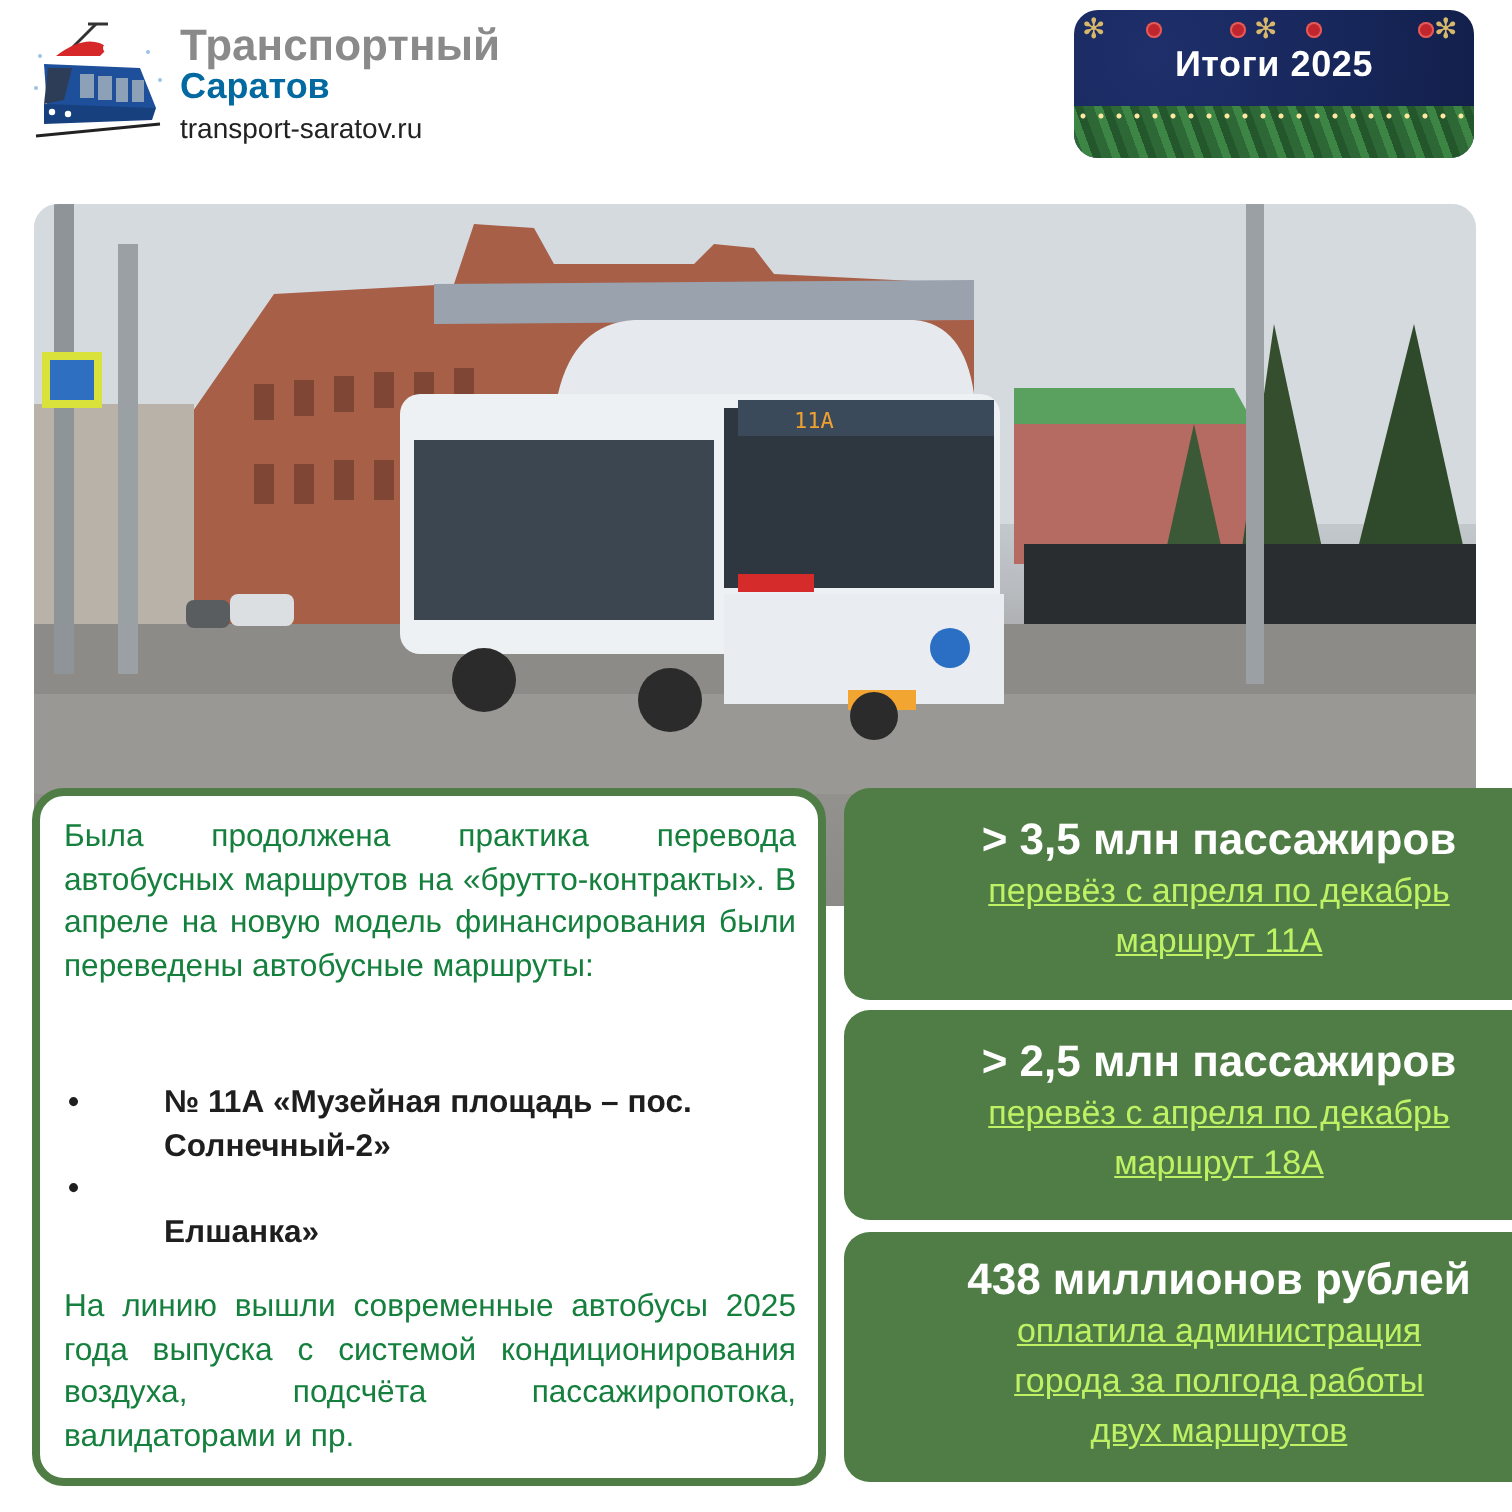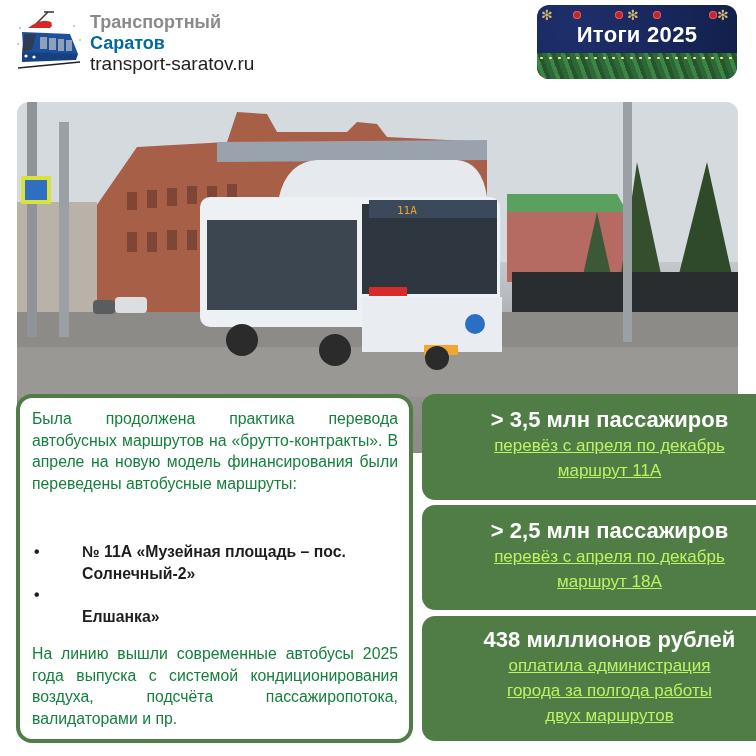--- a/index.html
+++ b/index.html
@@ -1,30 +1,30 @@
 <!DOCTYPE html>
 <html><head>
 <meta charset="utf-8">
 <style>
   html, body { margin:0; padding:0; }
   body { width:756px; height:756px; background:#ffffff; position:relative; overflow:hidden; font-family:"DejaVu Sans", "Liberation Sans", sans-serif; }
   .logo { position:absolute; left:14px; top:10px; width:70px; height:62px; }
   .brand { position:absolute; left:90px; top:12px; }
-  .brand .l1 { font-family:"Liberation Sans", sans-serif; font-weight:bold; font-size:18px; color:#8a8a8a; line-height:21px; }
+  .brand .l1 { font-family:"Liberation Sans", sans-serif; font-weight:bold; font-size:22px; color:#8a8a8a; line-height:21px; }
   .brand .l2 { font-family:"Liberation Sans", sans-serif; font-weight:bold; font-size:18px; color:#0369a1; line-height:21px; }
-  .brand .l3 { font-family:"Liberation Sans", sans-serif; font-size:19px; color:#222; line-height:20px; }
+  .brand .l3 { font-family:"Liberation Sans", sans-serif; font-size:14px; color:#222; line-height:20px; }
   .badge { position:absolute; left:537px; top:5px; width:200px; height:74px; border-radius:12px; overflow:hidden;
     background: radial-gradient(circle at 20% 30%, #1e2f6b 0%, #172659 60%, #121f4a 100%); }
   .badge .pine { position:absolute; left:0; right:0; bottom:0; height:26px;
     background: repeating-linear-gradient(70deg, #2e6b34 0 5px, #3f8a43 5px 9px, #25592a 9px 13px); opacity:.95; }
   .badge .pine2 { position:absolute; left:0; right:0; bottom:16px; height:10px;
     background: radial-gradient(circle, #ffe9a0 1px, transparent 1.5px) 0 0/9px 10px; }
   .badge .orn { position:absolute; top:6px; width:8px; height:8px; border-radius:50%; background:#c0262d; box-shadow:0 0 0 1px #e15b5b inset; }
   .badge .flake { position:absolute; top:2px; color:#d8b86a; font-size:14px; }
-  .badge .title { position:absolute; left:0; right:0; top:17px; text-align:center; color:#ffffff; font-family:"Liberation Sans", sans-serif; font-weight:bold; font-size:22px; letter-spacing:0.3px; }
+  .badge .title { position:absolute; left:0; right:0; top:17px; text-align:center; color:#ffffff; font-family:"Liberation Sans", sans-serif; font-weight:bold; font-size:18px; letter-spacing:0.3px; }
   .photo { position:absolute; left:17px; top:102px; width:721px; height:351px; border-radius:12px; overflow:hidden;
     background: linear-gradient(#dfe3e6 0%, #cfd5da 35%, #b8bcc0 55%, #9a9894 70%, #8c8a87 100%); }
   .photo svg { display:block; }
   .textbox { position:absolute; left:16px; top:394px; width:389px; height:341px; border:4px solid #4f7d45; border-radius:16px; background:#fff; }
   .textbox .para { position:absolute; left:12px; width:366px; font-family:"Liberation Sans", sans-serif; font-size:15.8px; line-height:21.5px; color:#15803d; text-align:justify; text-align-last:left; }
   .textbox ul { position:absolute; left:12px; top:143px; width:366px; margin:0; padding:0; list-style:none; font-family:"Liberation Sans", sans-serif; font-weight:bold; font-size:15.8px; line-height:21.5px; color:#1e1e1e; }
   .textbox li { position:relative; padding-left:50px; }
   .textbox li .bullet { position:absolute; left:2px; top:0; }
   .stat { position:absolute; left:422px; width:319px; background:#4f7d45; border-radius:13px; color:#fff; text-align:center; font-family:"Liberation Sans", sans-serif;padding-left:28px; }
   .stat .big { font-weight:bold; font-size:22px; line-height:26px; margin-top:13px; }

